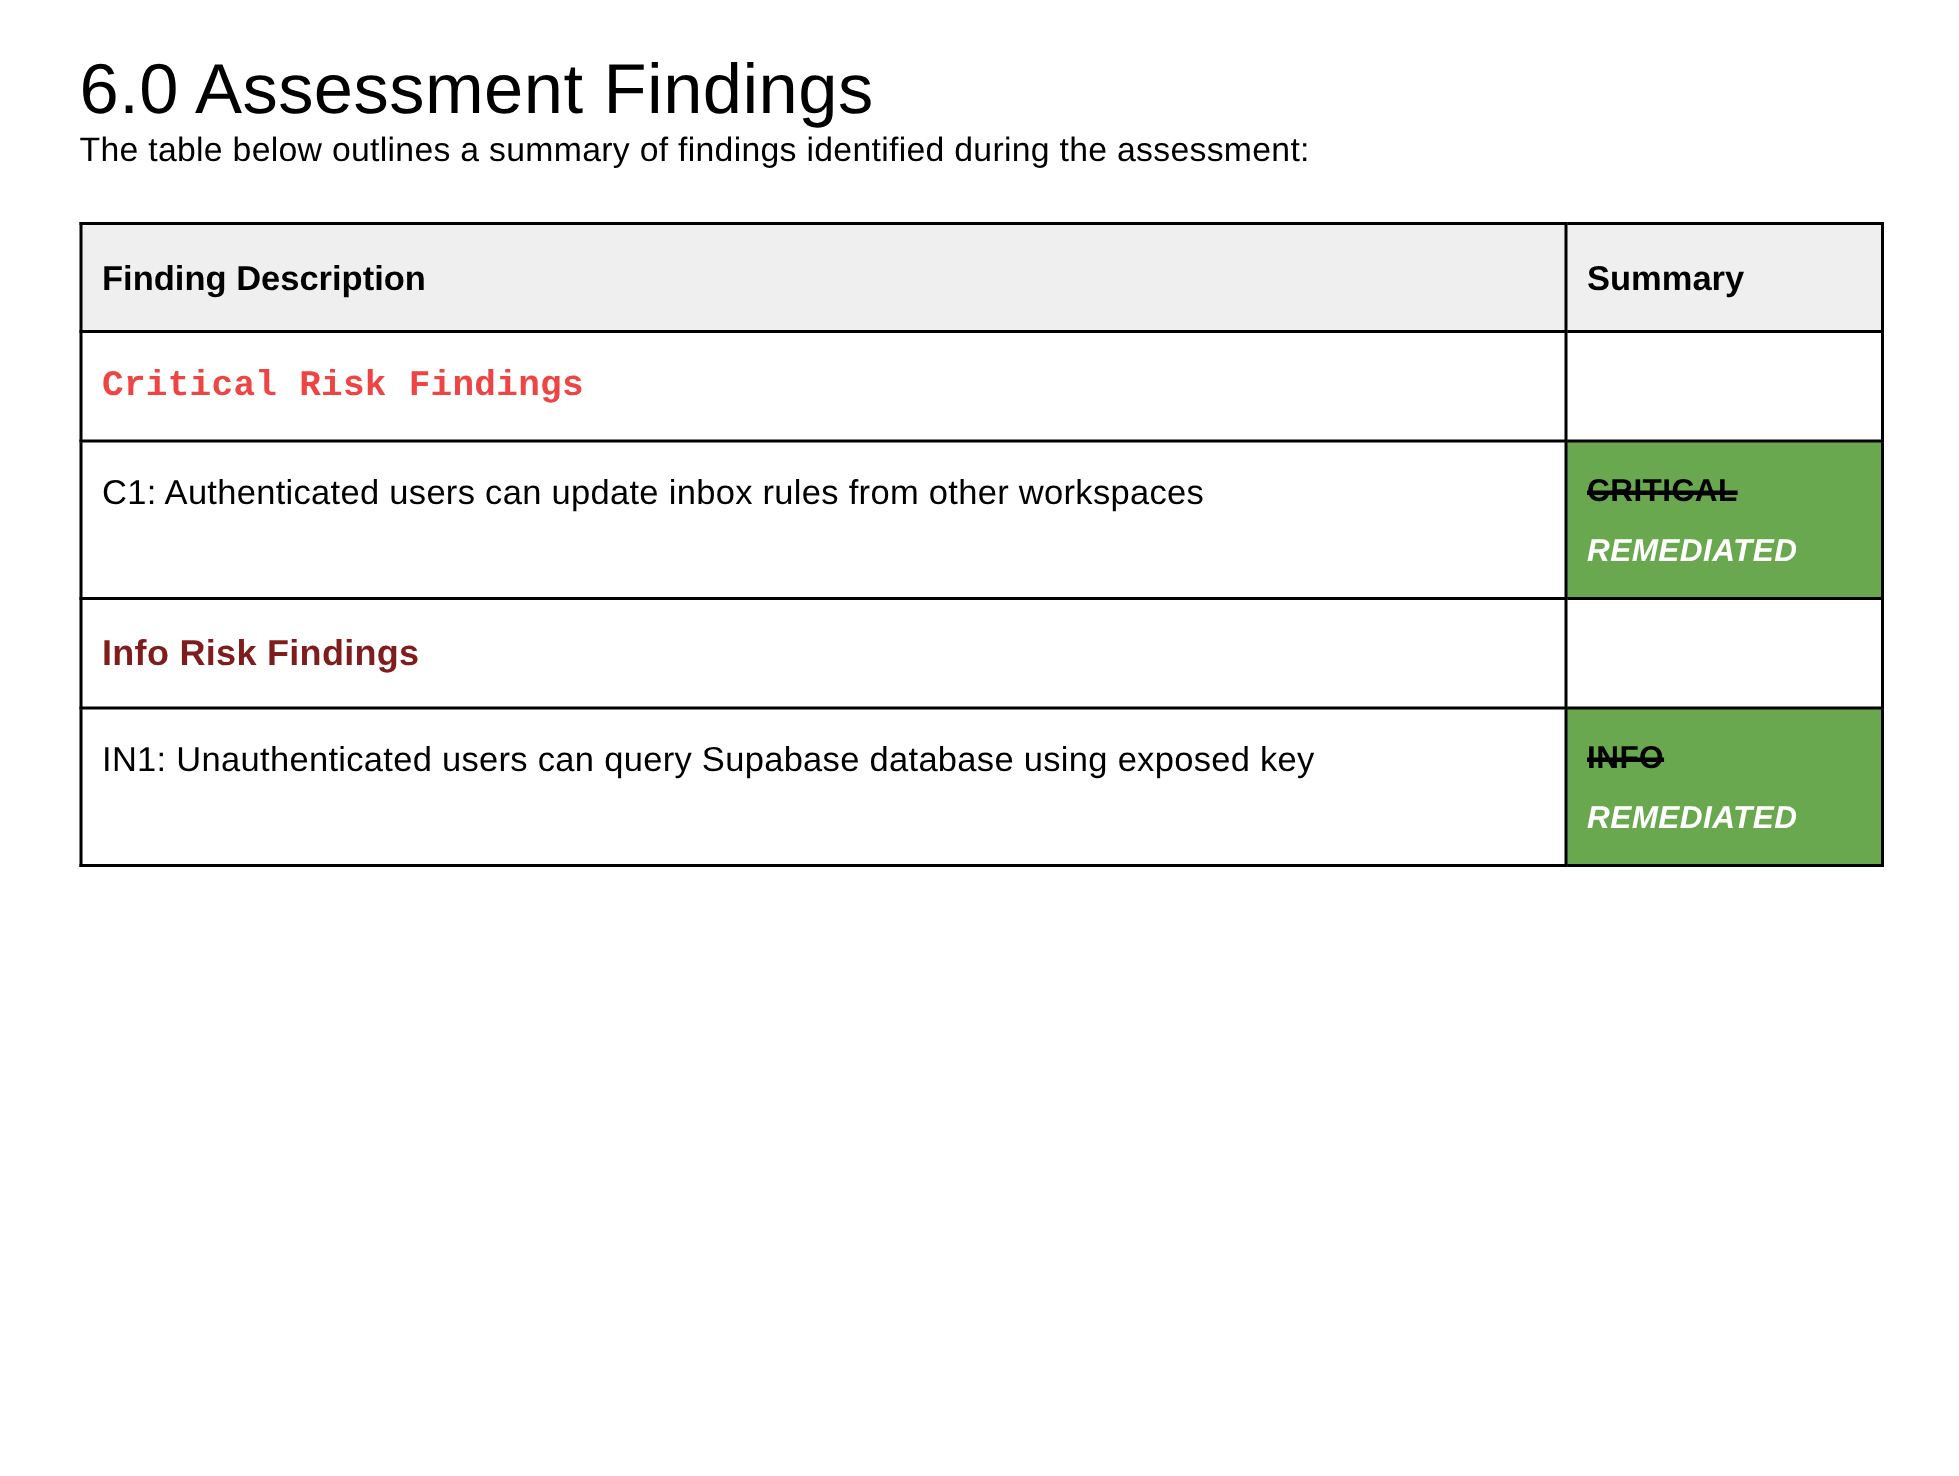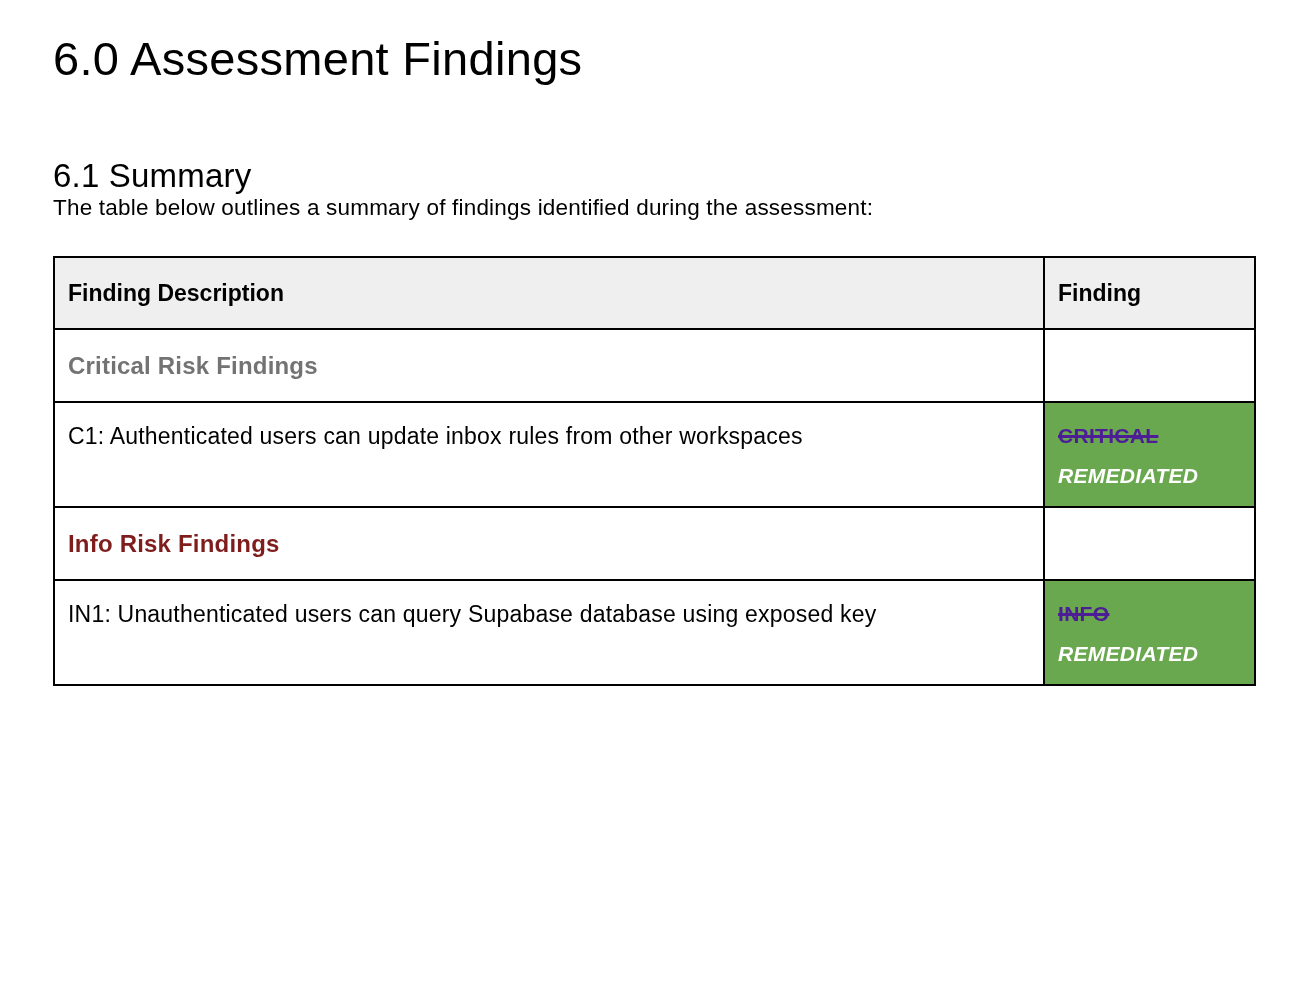--- a/index.html
+++ b/index.html
@@ -61,64 +61,63 @@
   }
 
   tr.section-row td.desc-cell {
     height: 73px;
     vertical-align: middle;
     font-weight: 700;
     font-size: 24px;
     padding-top: 0;
     padding-bottom: 0;
   }
-  tr.section-critical td.desc-cell { color: #737373; }
+  tr.section-critical td.desc-cell { color: #ef4444; font-family: Liberation Mono, monospace; }
   tr.section-info     td.desc-cell { color: #7f1d1d; }
 
   tr.finding-row td { height: 102px; }
   tr.finding-row:last-child td { height: 87px; }
 
   td.status-cell {
     background: #6aa84f;
     vertical-align: top;
     padding: 13px 6px 10px 13px;
     font-weight: 700;
     font-size: 21px;
     line-height: 1.9;
     letter-spacing: 0.3px;
   }
   td.status-cell-empty { background: #ffffff; }
 
   .status-old {
-    color: #4c1d95;
+    color: #000000;
     text-decoration: line-through;
     text-decoration-thickness: 3px;
   }
   .status-new { color: #ffffff; font-style: italic; }
 </style>
 </head>
 <body>
 
 <div class="doc">
 
   <h1 class="title">6.0 Assessment Findings</h1>
 
-  <h2 class="subtitle">6.1 Summary</h2>
 
   <p class="intro">The table below outlines a summary of findings identified during the assessment:</p>
 
   <table class="findings">
     <colgroup>
       <col class="c-desc">
       <col class="c-status">
     </colgroup>
     <thead>
       <tr>
         <th>Finding Description</th>
-        <th>Finding</th>
+        <th>Summary</th>
       </tr>
     </thead>
     <tbody>
       <tr class="section-row section-critical">
         <td class="desc-cell">Critical Risk Findings</td>
         <td class="status-cell-empty"></td>
       </tr>
       <tr class="finding-row">
         <td class="desc-cell">C1: Authenticated users can update inbox rules from other workspaces</td>
         <td class="status-cell">

